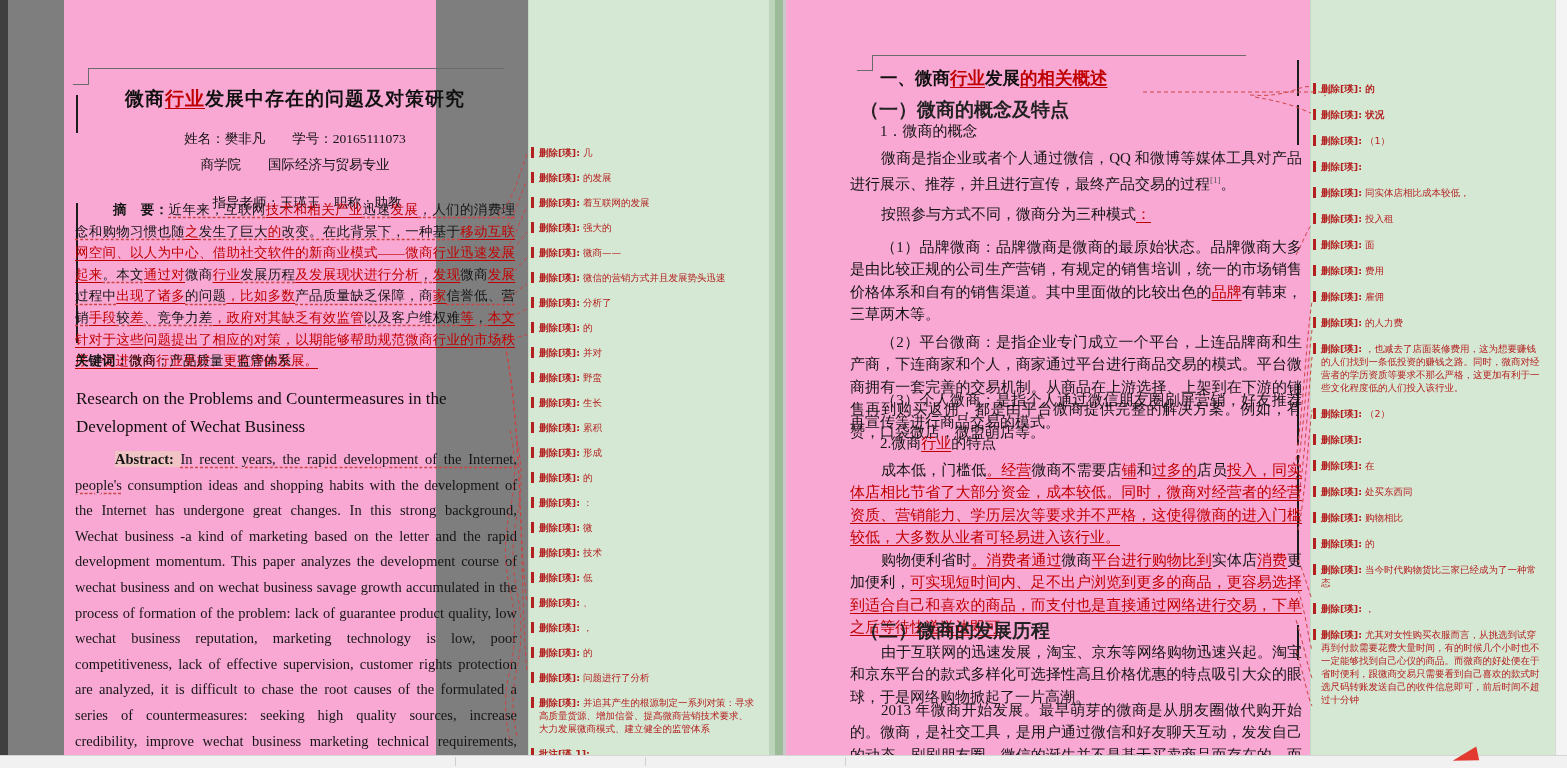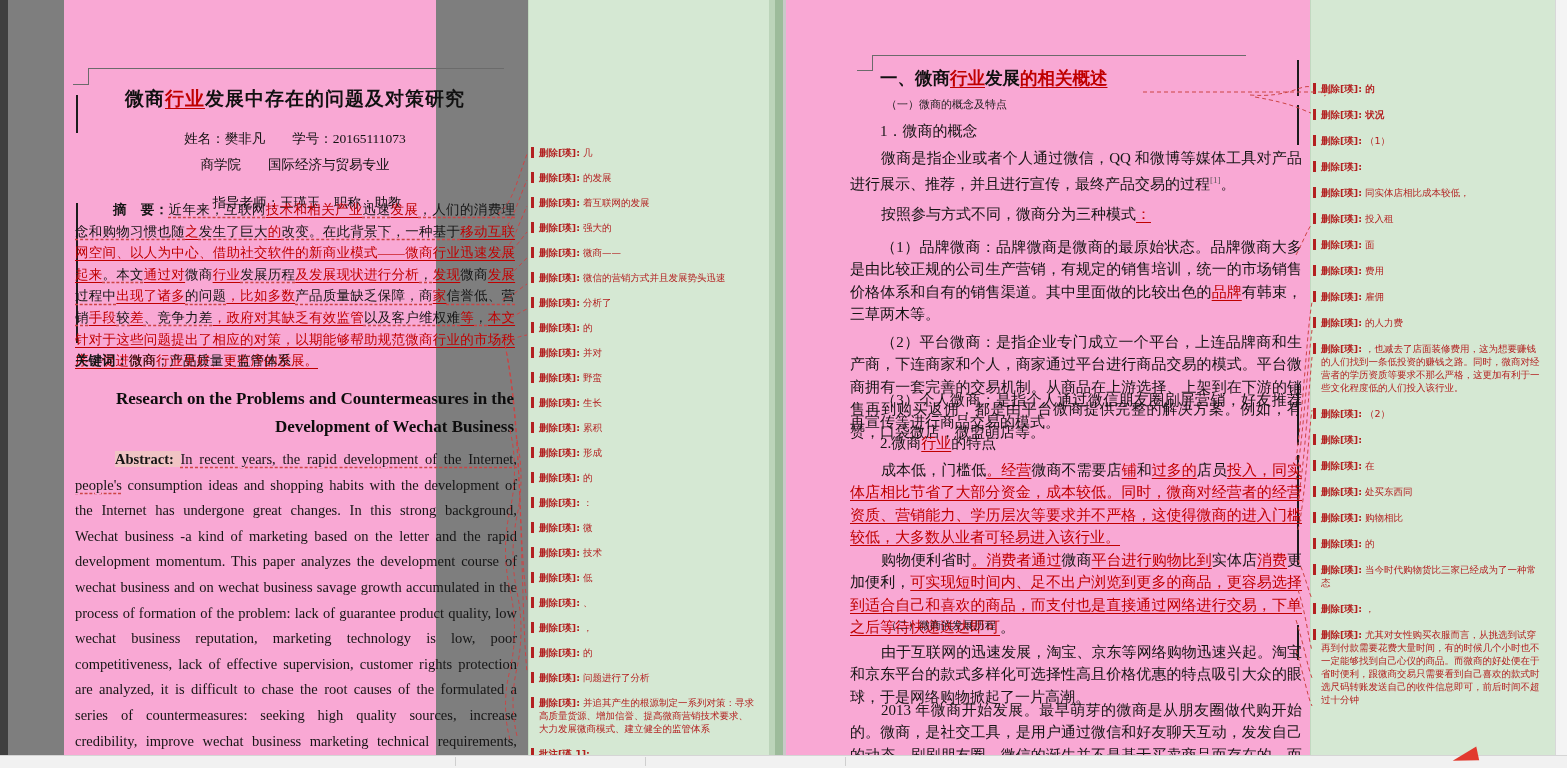--- a/index.html
+++ b/index.html
@@ -22,29 +22,29 @@
   .mark{position:absolute;background:#6b6b6b;}
   .cbar{position:absolute;background:#1c1c1c;width:2px;}
 
   
   .p1-title{position:absolute;left:12px;top:86px;width:438px;text-align:center;
             font-size:19px;font-weight:bold;letter-spacing:1px;color:#111;}
   .p1-meta{position:absolute;left:12px;width:438px;text-align:center;font-size:13.5px;color:#111;line-height:26px;}
   .p1-abs{position:absolute;left:11px;top:199px;width:440px;font-size:13.5px;line-height:21.6px;
           text-align:justify;text-indent:38px;color:#151515;}
   .p1-kw{position:absolute;left:11px;top:352px;width:440px;font-size:13.5px;color:#151515;}
-  .p1-entitle{position:absolute;left:12px;top:385px;width:438px;text-align:right;
-              font-size:17px;font-weight:bold;line-height:28px;color:#0d0d0d;}
+  .p1-entitle{position:absolute;left:12px;top:385px;width:438px;text-align:left;
+              font-size:17px;font-weight:normal;line-height:28px;color:#0d0d0d;}
   .p1-enabs{position:absolute;left:11px;top:447px;width:442px;font-size:14.5px;line-height:25.6px;
             text-align:justify;text-indent:40px;color:#151515;}
   .p1-enkw{position:absolute;left:11px;top:730px;width:442px;font-size:14.5px;text-indent:40px;color:#151515;}
 
   
   .p2-h1{position:absolute;left:64px;top:66px;width:452px;font-size:17.5px;font-weight:bold;color:#111;text-indent:30px;}
-  .p2-h2{position:absolute;left:78px;width:452px;font-size:11px;font-weight:normal;color:#222;text-indent:22px;}
+  .p2-h2{position:absolute;left:52px;width:452px;font-size:19px;font-weight:bold;color:#222;text-indent:22px;}
   .p2-h3{position:absolute;left:64px;width:452px;font-size:15px;color:#151515;text-indent:30px;}
   .p2-p{position:absolute;left:64px;width:452px;font-size:15px;line-height:22.4px;
         text-align:justify;text-indent:31px;color:#151515;}
 
   
   .seg-ins{color:#c00000;text-decoration:underline;text-decoration-color:#c00000;text-underline-offset:3px;}
   .seg-del{text-decoration:underline;text-decoration-style:dashed;text-decoration-color:#cc4444;text-underline-offset:3px;}
   .seg-b{font-weight:bold;}
   .seg-bhl{font-weight:bold;background:#f0c4c4;}
   sup.seg-sup{font-size:9px;color:#555;}

